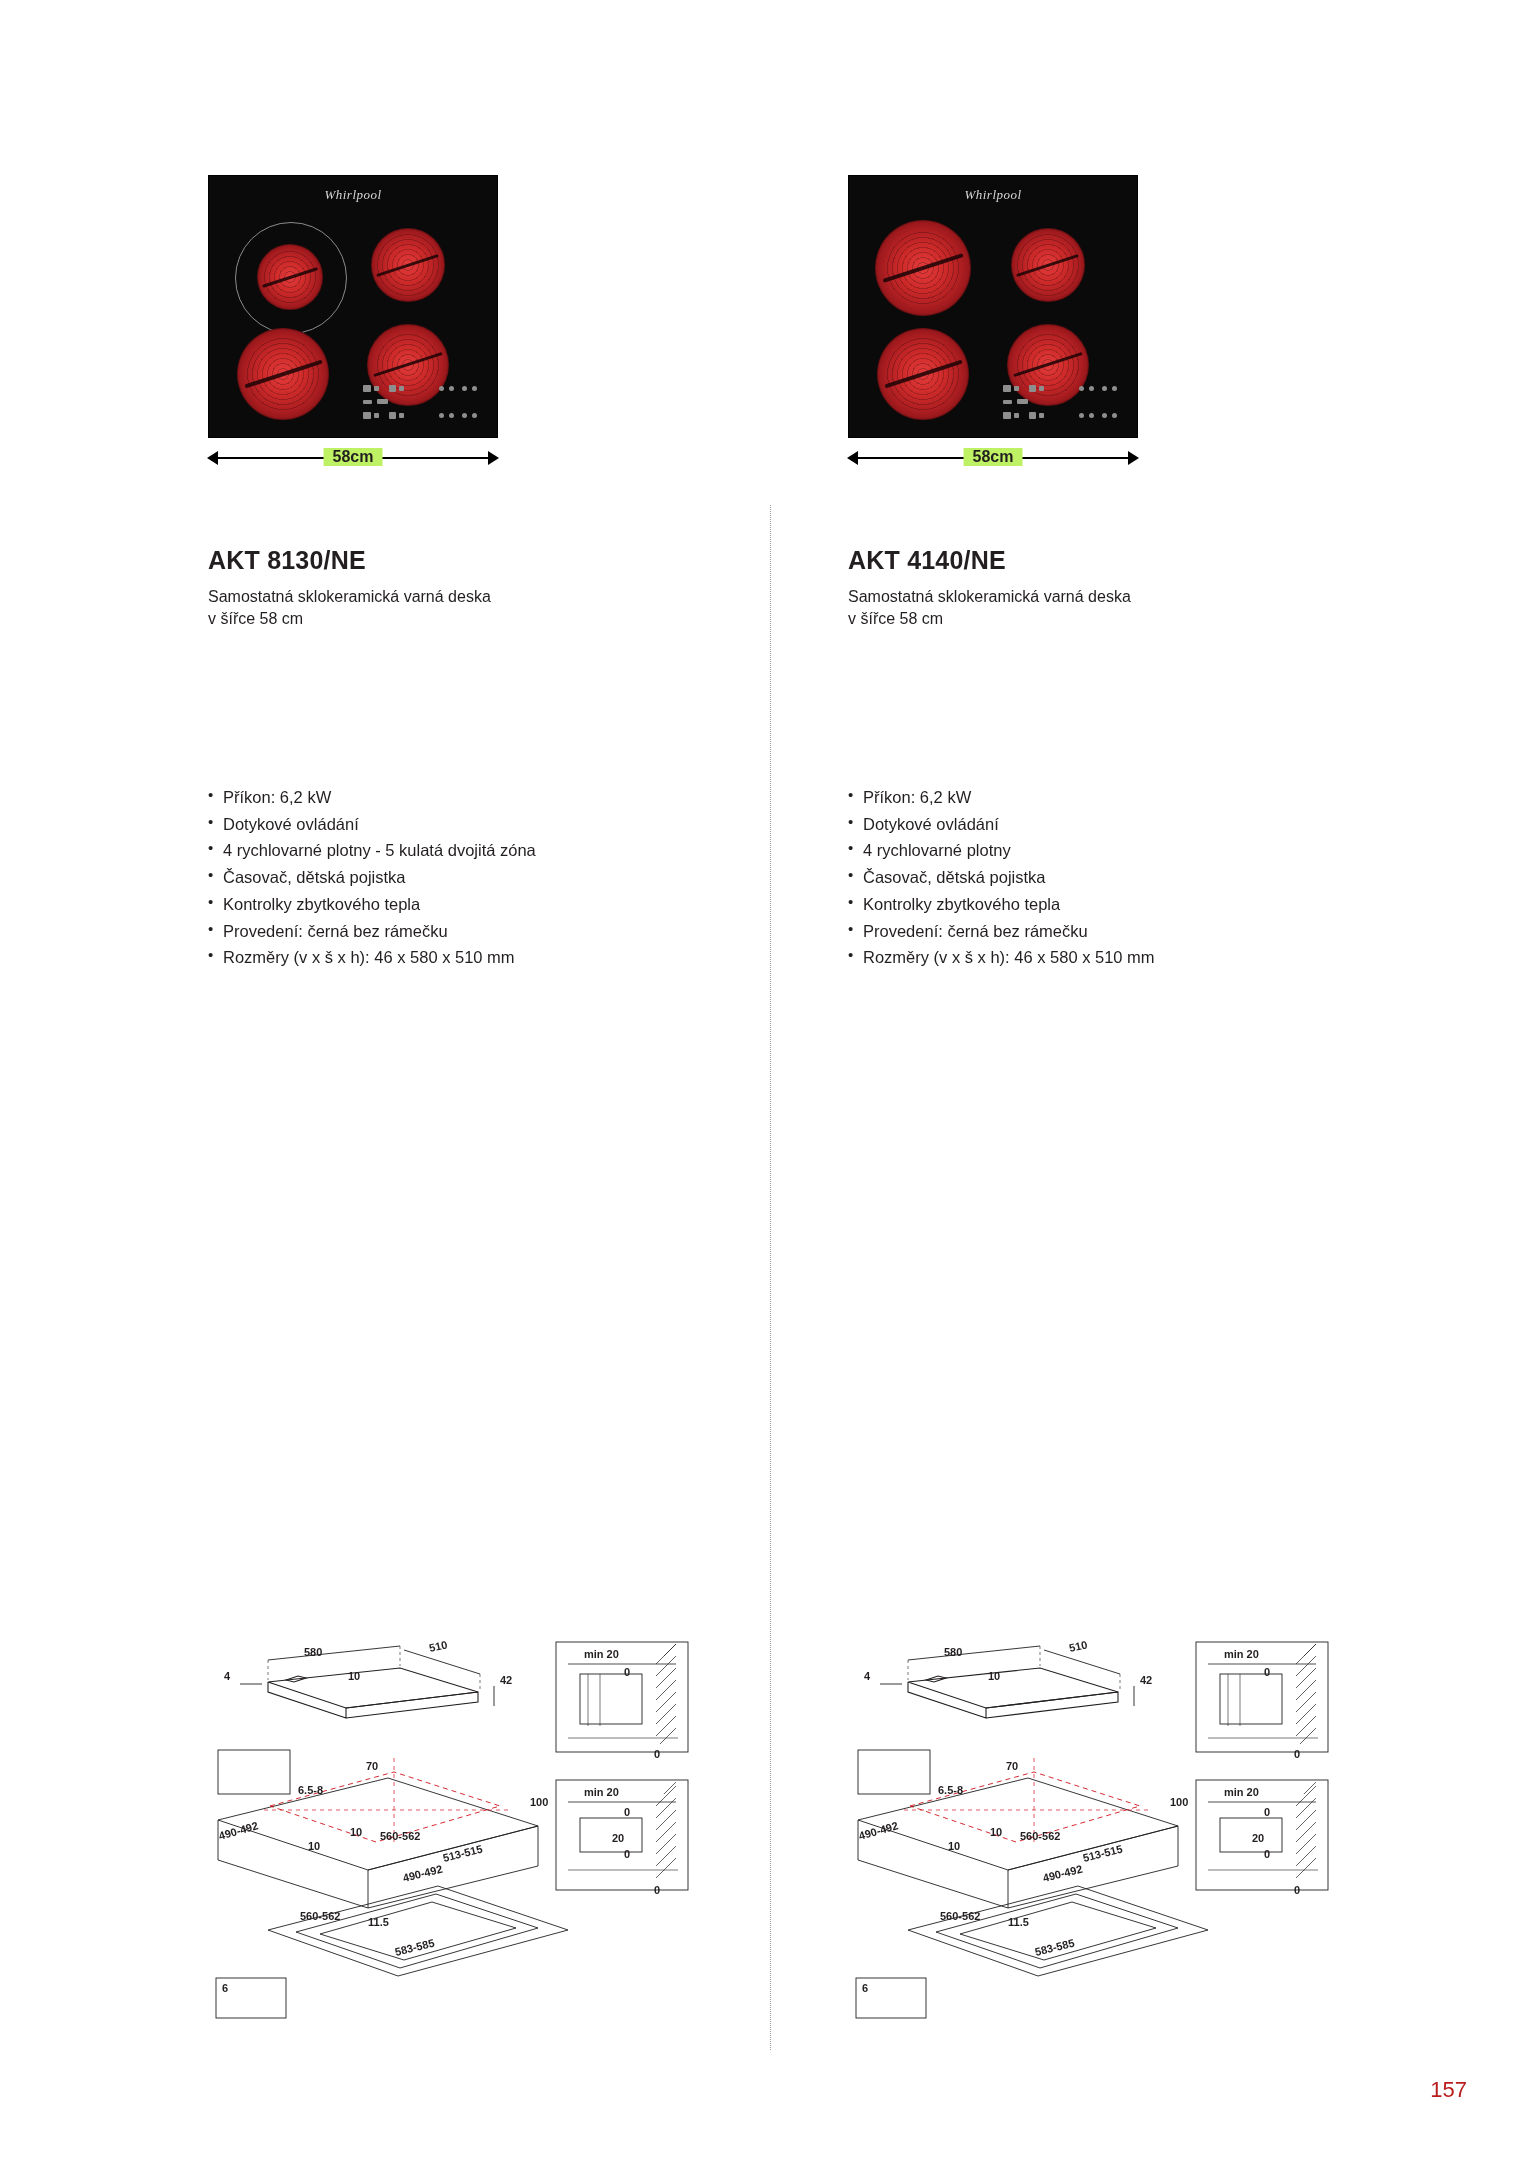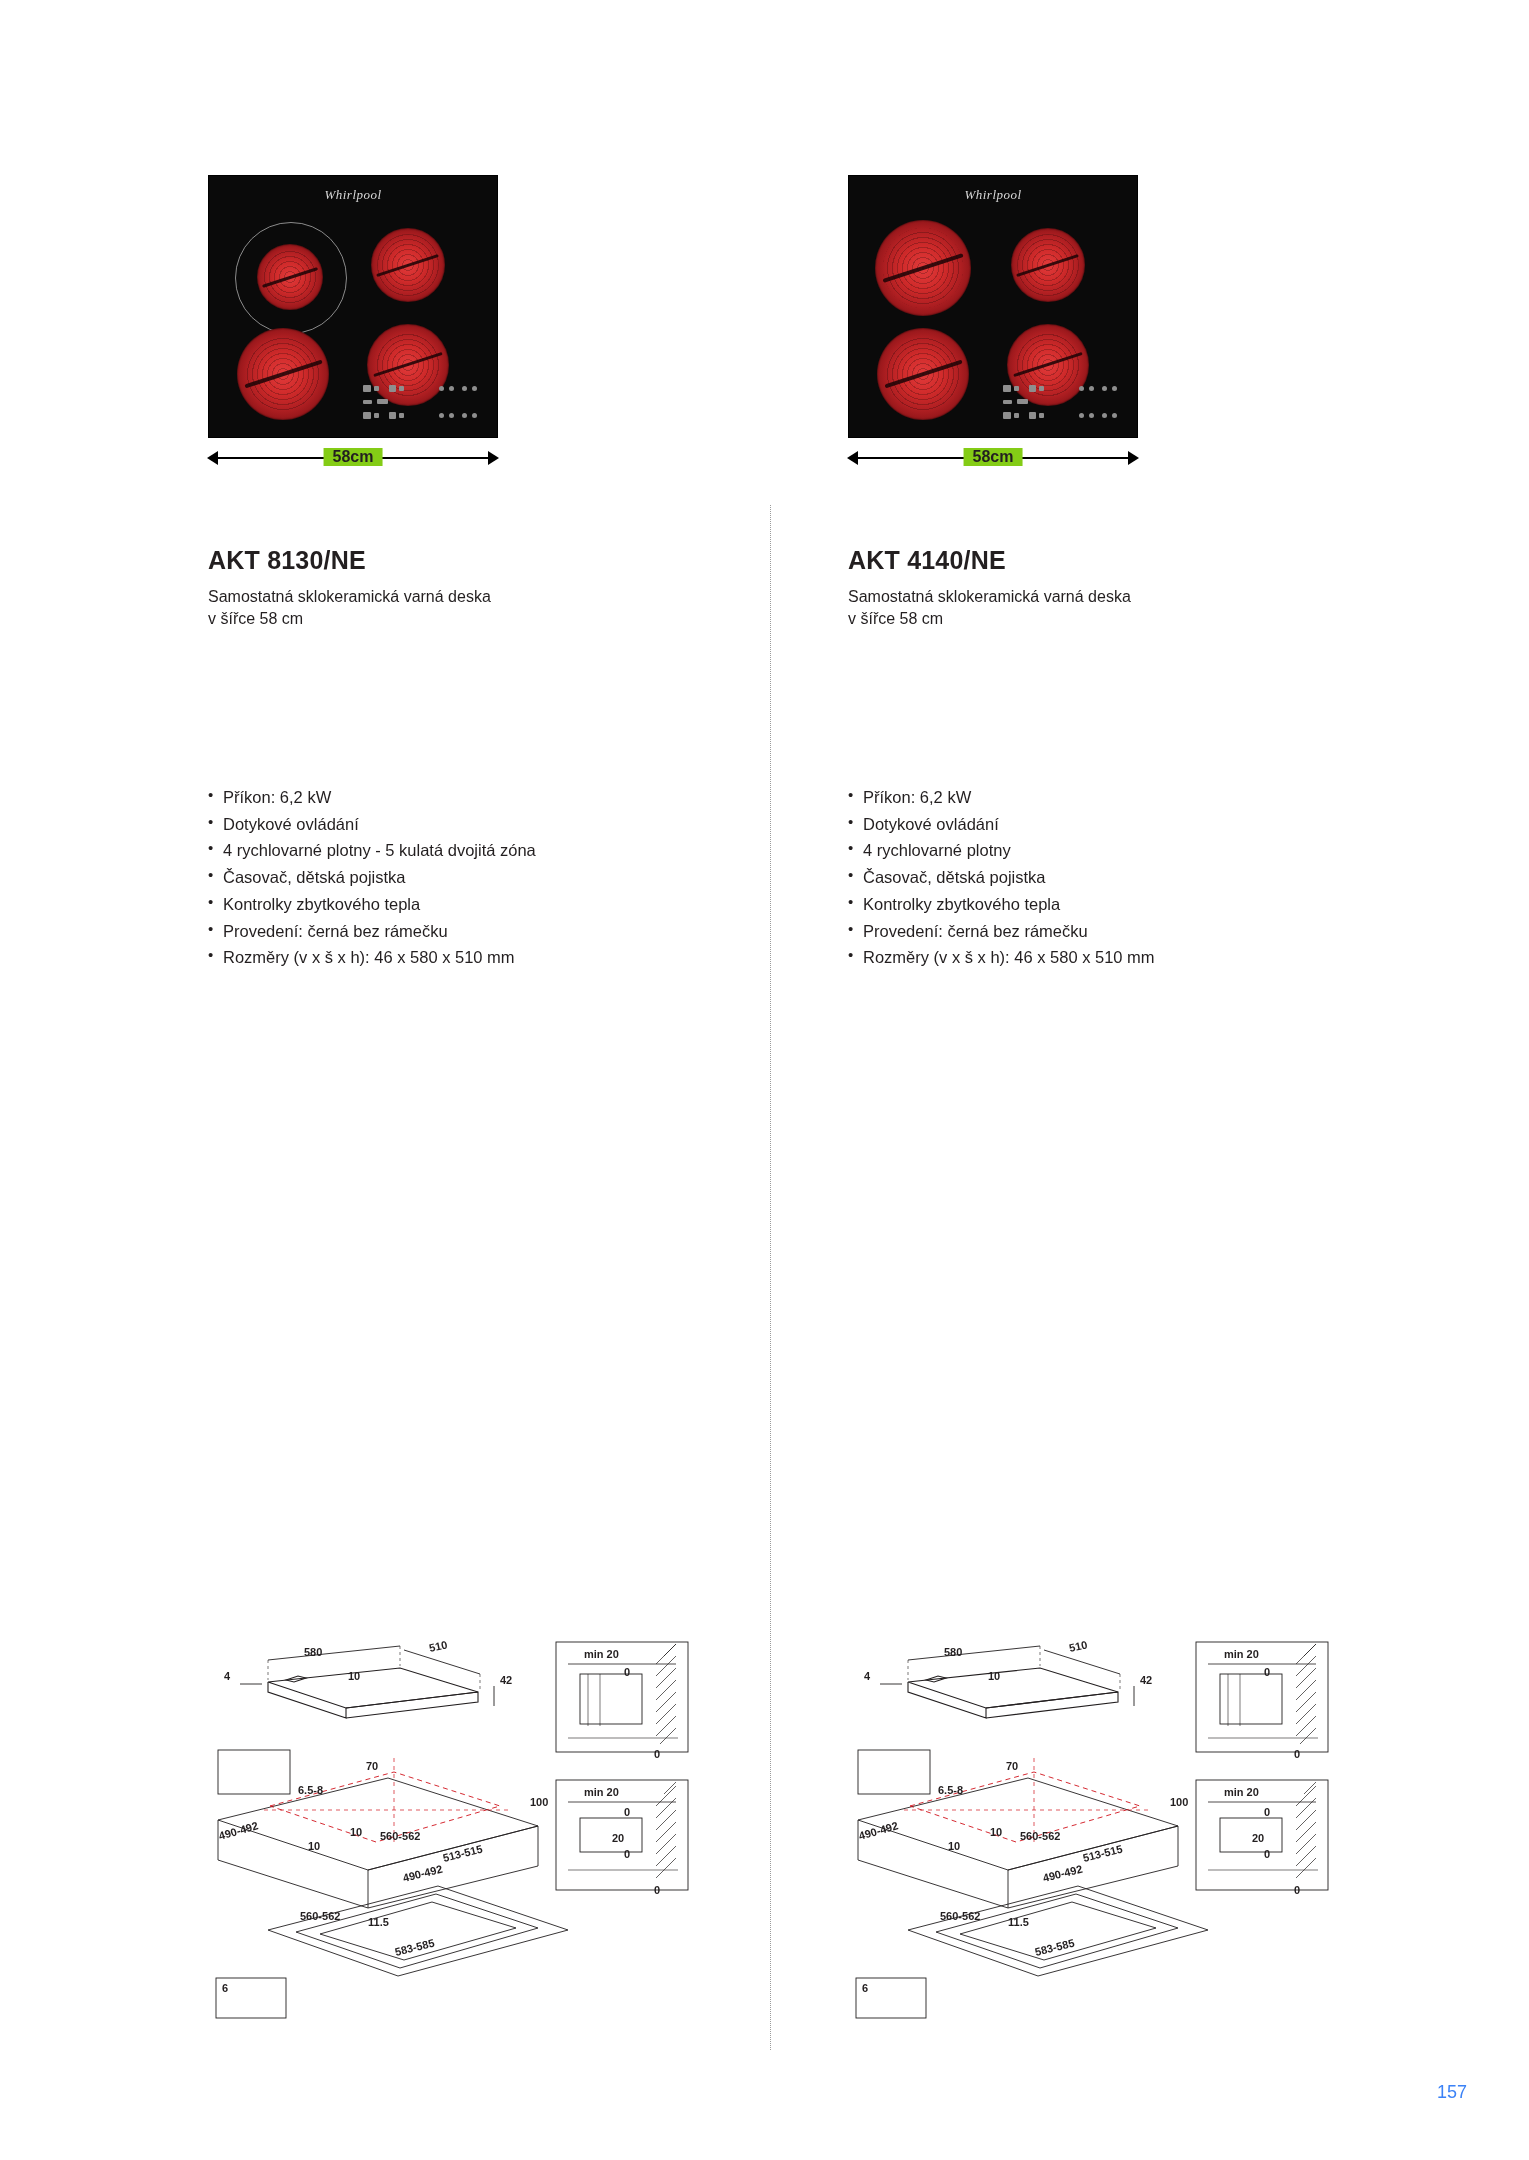--- a/index.html
+++ b/index.html
@@ -81,21 +81,21 @@
     position:absolute;top:14px;left:8px;width:274px;height:2px;background:#000;
   }
   .dim-line::before,.dim-line::after{
     content:"";position:absolute;top:-6px;width:0;height:0;
     border-top:7px solid transparent;border-bottom:7px solid transparent;
   }
   .dim-line::before{left:-9px;border-right:11px solid #000;}
   .dim-line::after{right:-9px;border-left:11px solid #000;}
   .dim-label{
     position:absolute;top:5px;left:50%;transform:translateX(-50%);
-    background:#84cc16;padding:0 9px;font-size:16px;font-weight:bold;
+    background:#bef264;padding:0 9px;font-size:16px;font-weight:bold;
   }
 
   
   .prod-title{
     position:absolute;top:546px;font-size:25px;font-weight:bold;letter-spacing:.2px;
   }
   .prod-sub{
     position:absolute;top:586px;font-size:16px;line-height:1.35;color:#231f20;font-weight:400;
   }
   .feat-list{
@@ -105,21 +105,21 @@
   .feat-list li{position:relative;padding-left:15px;}
   .feat-list li::before{
     content:"•";position:absolute;left:0;top:-1px;font-size:15px;
   }
 
   
   .tech{position:absolute;top:1630px;width:490px;height:390px;}
   .tech svg{display:block;}
 
   .page-num{
-    position:absolute;right:62px;bottom:57px;font-size:18px;color:#3b82f6;
+    position:absolute;right:62px;bottom:57px;font-size:22px;color:#b91c1c;
   }
 </style>
 </head>
 <body>
 
 <div class="page">
 
 
   <div class="divider"></div>
 

